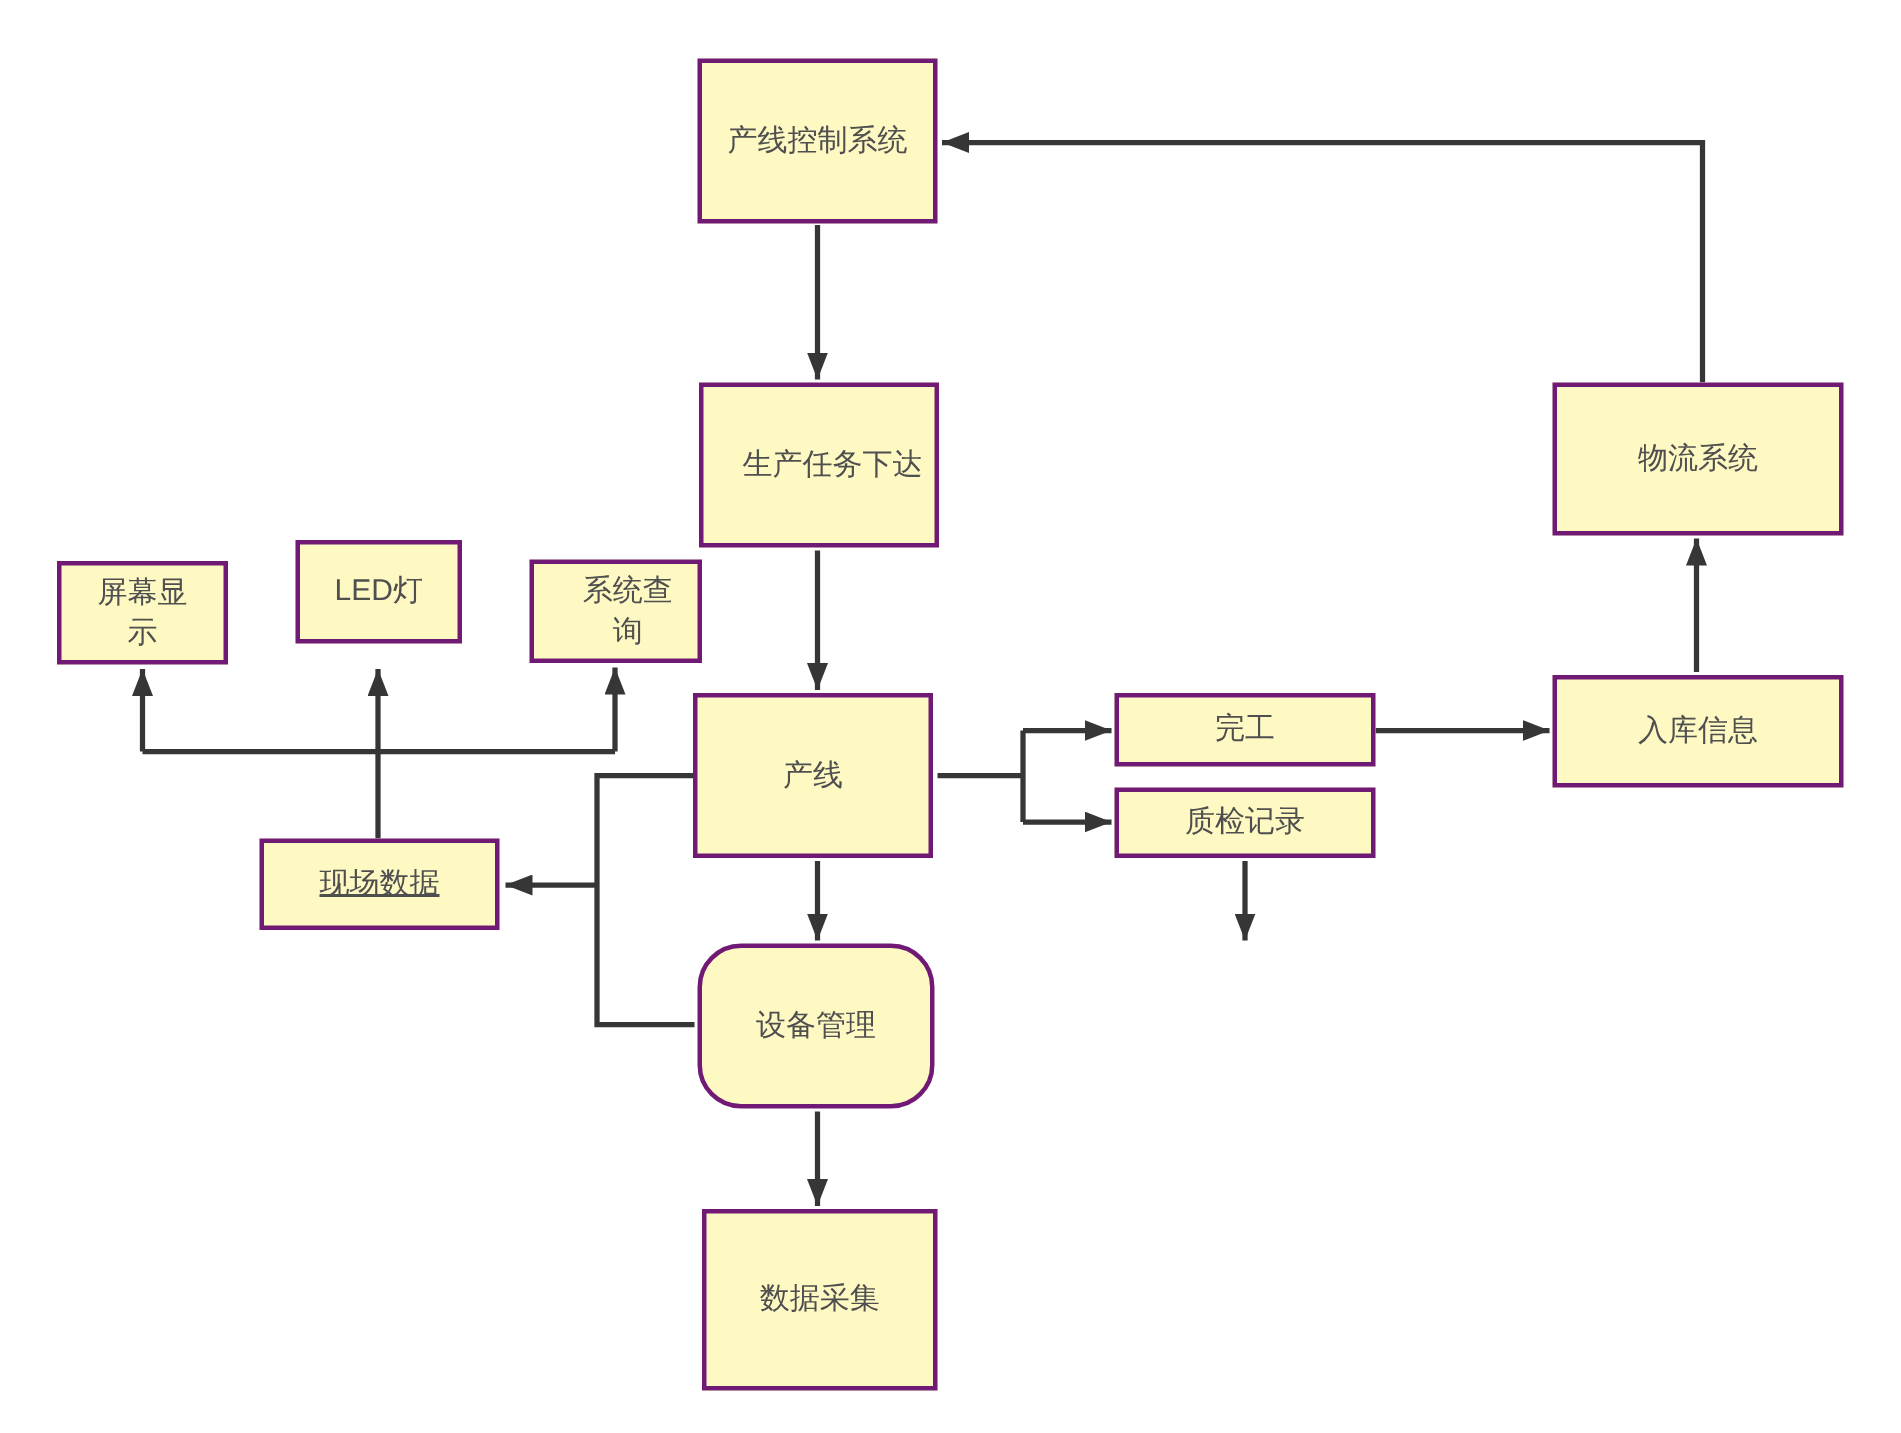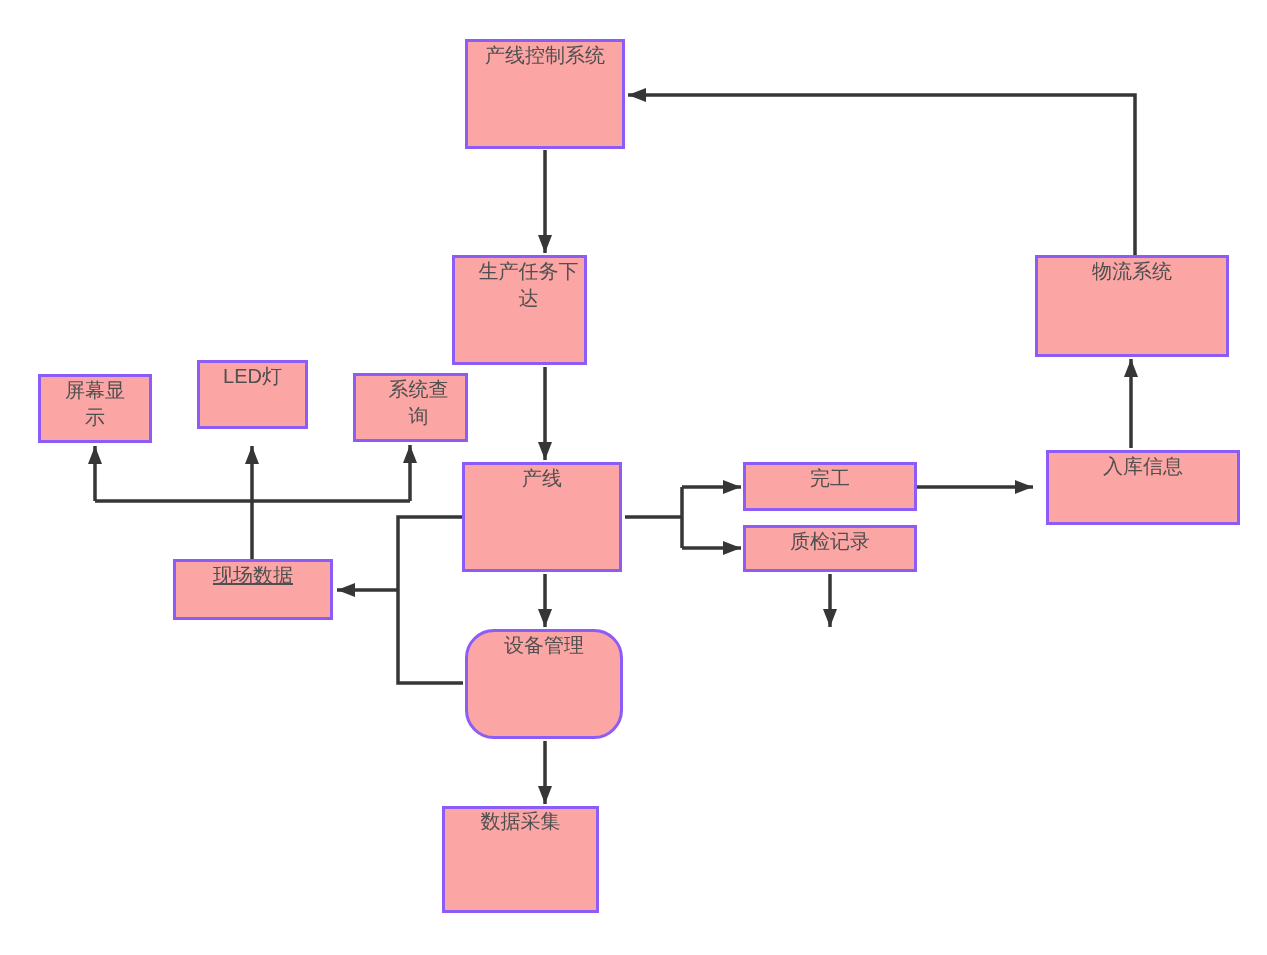--- a/index.html
+++ b/index.html
@@ -8,47 +8,47 @@
     width: 1267px;
     height: 955px;
     background: #ffffff;
     font-family: "Liberation Sans", "DejaVu Sans", sans-serif;
     overflow: hidden;
   }
   svg.edges { position: absolute; left: 0; top: 0; }
   .node {
     position: absolute;
     box-sizing: border-box;
-    background: #fca5a5;
-    border: 3px solid #8b5cf6;
+    background: #fef9c3;
+    border: 3px solid #701a75;
     display: flex;
-    align-items: flex-start;
+    align-items: center;
     justify-content: center;
     text-align: center;
     color: #4f4f4f;
     font-size: 20px;
     line-height: 1.35;
     z-index: 2;
   }
   .node .lbl { display: inline-block; }
   .node .narrow { max-width: 70px; }
 
   #n-line-control { left: 465px; top: 39px;  width: 160px; height: 110px; }
-  #n-task         { left: 452px; top: 255px; width: 135px; height: 110px; padding-left: 18px; }
+  #n-task         { left: 466px; top: 255px; width: 160px; height: 110px; padding-left: 18px; }
   #n-screen       { left: 38px;  top: 374px; width: 114px; height: 69px;  }
   #n-led          { left: 197px; top: 360px; width: 111px; height: 69px;  }
   #n-query        { left: 353px; top: 373px; width: 115px; height: 69px; padding-left: 16px;  }
   #n-line         { left: 462px; top: 462px; width: 160px; height: 110px; }
   #n-site         { left: 173px; top: 559px; width: 160px; height: 61px; text-decoration: underline;  }
   #n-device       { left: 465px; top: 629px; width: 158px; height: 110px; border-radius: 29px; }
-  #n-collect      { left: 442px; top: 806px; width: 157px; height: 107px; font-family: Liberation Mono, monospace; }
+  #n-collect      { left: 468px; top: 806px; width: 157px; height: 121px; }
   #n-done         { left: 743px; top: 462px; width: 174px; height: 49px;  }
   #n-qcrec        { left: 743px; top: 525px; width: 174px; height: 47px;  }
   #n-quality      { left: 750px; top: 629px; width: 158px; height: 111px; }
-  #n-inbound      { left: 1035px; top: 450px; width: 194px; height: 75px; margin-left: 11px; }
+  #n-inbound      { left: 1035px; top: 450px; width: 194px; height: 75px; }
   #n-logistics    { left: 1035px; top: 255px; width: 194px; height: 102px; }
 </style>
 </head>
 <body>
 
 <div class="diagram">
 
   <svg class="edges" width="1267" height="955" viewBox="0 0 1267 955" fill="none" stroke="#363636" stroke-width="3.5">
     <defs>
       <marker id="arrow" viewBox="0 0 18 14" refX="18" refY="7" markerWidth="18" markerHeight="14" orient="auto" markerUnits="userSpaceOnUse">

